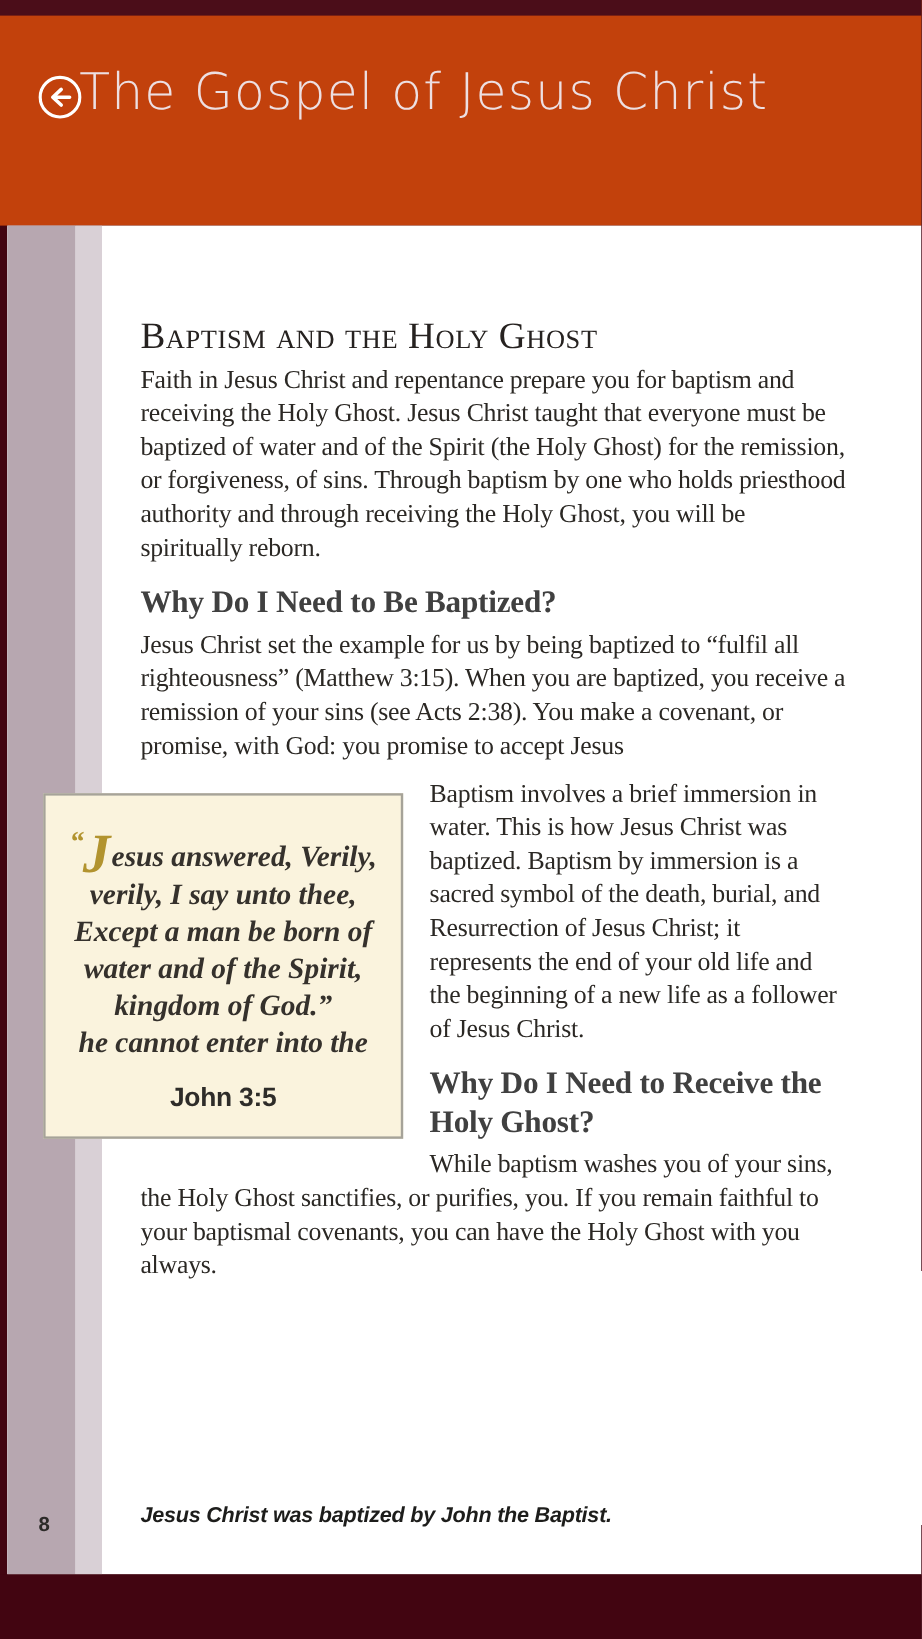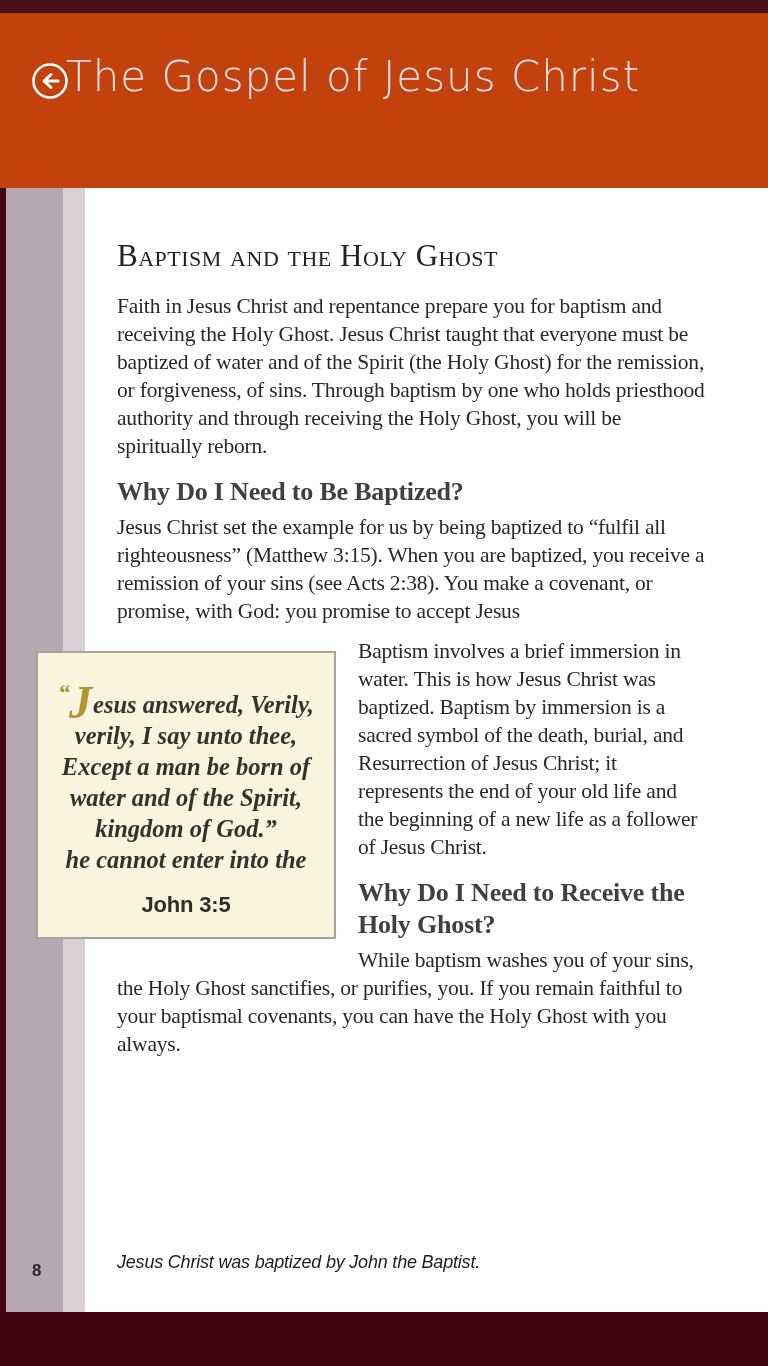--- a/index.html
+++ b/index.html
@@ -9,43 +9,43 @@
   .app-header{position:absolute;top:0;left:0;width:768px;height:188px;background:#c2410c;padding-left:36px;}
   .app-header::before{content:"";position:absolute;top:0;left:0;right:0;height:13px;background:#4b0d19;}
   .back-btn{position:absolute;left:31px;top:62px;width:38px;height:38px;cursor:pointer;}
   .app-title{position:absolute;left:66px;top:52px;margin:0;
              font-family:"DejaVu Sans","Liberation Sans",sans-serif;
              font-weight:300;font-size:42px;letter-spacing:1px;color:#eddfe2;white-space:nowrap;}
   
   .sheet{position:absolute;top:188px;left:6px;width:762px;height:1124px;background:#ffffff;overflow:hidden;}
   .strip-mauve{position:absolute;top:0;left:0;width:57px;height:1124px;background:#b7a7b0;}
   .strip-light{position:absolute;top:0;left:57px;width:22px;height:1124px;background:#d9d0d6;}
-  .content{position:absolute;top:0;left:111px;width:589px;padding-top:50px;
+  .content{position:absolute;top:0;left:111px;width:589px;padding-top:74px;
            font-size:21.5px;line-height:28px;letter-spacing:-0.2px;color:#2b2824;}
   .section-heading{margin:0 0 4px 0;font-variant:small-caps;font-weight:normal;
                    font-size:31px;letter-spacing:0.5px;color:#262220;line-height:36px;}
   .content p{margin:0;}
-  .content p.intro{margin-top:18px;}
+  .content p.intro{margin-top:4px;}
   .subheading{margin:16px 0 5px 0;font-size:26px;font-weight:bold;color:#404040;line-height:32px;}
   .para-gap{margin-top:12px !important;}
   
   .quote-box{float:left;box-sizing:border-box;width:300px;min-height:288px;
              margin:14px 22px 16px -81px;padding:24px 10px 14px 10px;
              background:#faf3dd;border:2px solid #a6a399;text-align:center;}
   .q-line{font-style:italic;font-size:24.5px;line-height:31px;letter-spacing:0;color:#35312c;font-weight:bold;}
   .q-mark{color:#b2932e;font-size:24px;font-style:italic;vertical-align:13px;letter-spacing:-1px;}
   .q-drop{color:#b2932e;font-size:46px;font-style:italic;line-height:0;
           position:relative;top:5px;margin-right:1px;}
   .q-ref{margin-top:16px;font-family:"Liberation Sans",sans-serif;font-style:normal;
          font-weight:bold;font-size:22px;color:#2e2c29;}
   
   .page-number{position:absolute;left:26px;bottom:31px;
                font-family:"Liberation Sans",sans-serif;font-weight:bold;font-size:17px;color:#2c2a28;}
   .caption{position:absolute;left:111px;bottom:39px;
-           font-family:"Liberation Sans",sans-serif;font-weight:normal;font-style:italic;
+           font-family:"Liberation Sans",sans-serif;font-weight:bold;font-style:italic;
            font-size:18px;letter-spacing:-0.2px;color:#1d1d1b;text-align:center;}
   .footer-band{position:absolute;left:0;bottom:0;width:768px;height:54px;background:#420511;}
 </style>
 </head>
 <body>
 
 <div class="screen">
 
   <header class="app-header">
     <div class="back-btn">

